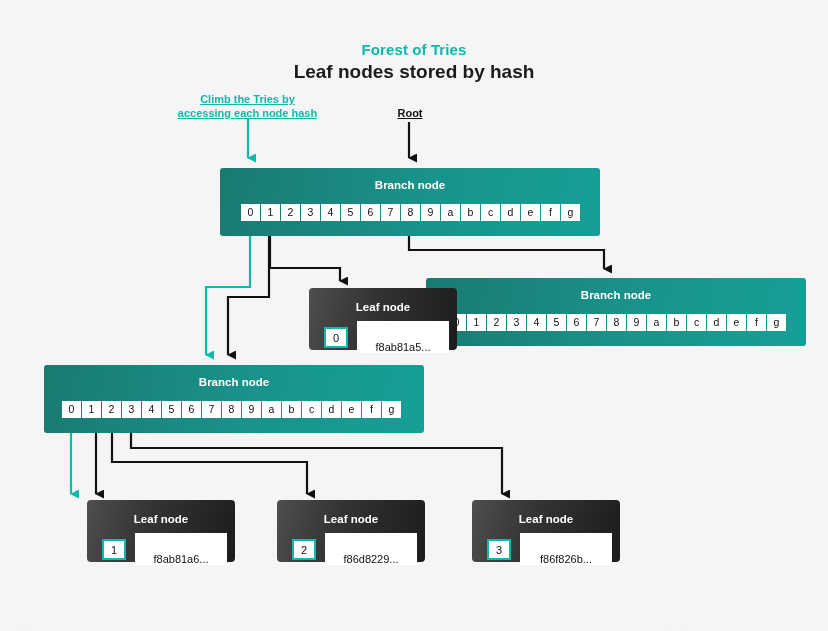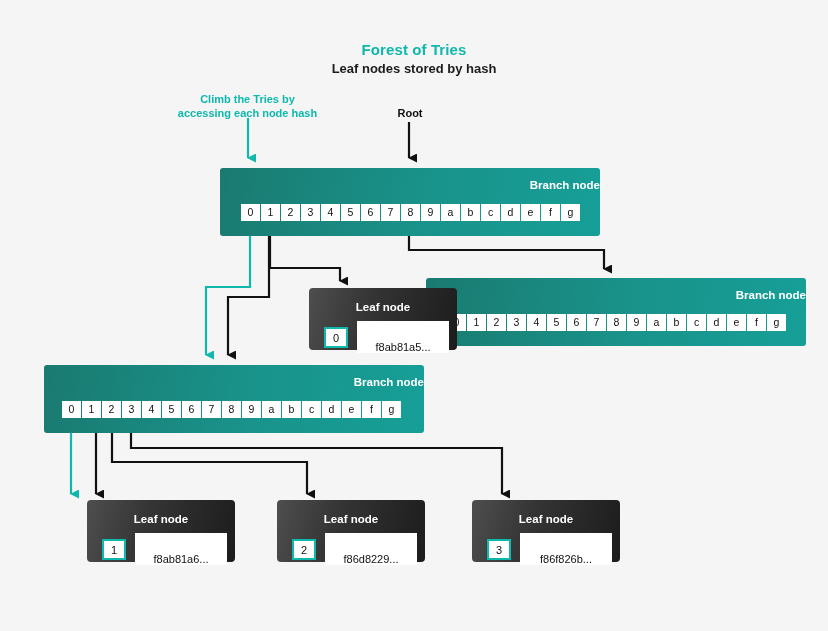--- a/index.html
+++ b/index.html
@@ -12,39 +12,39 @@
   #canvas { position: relative; width: 700px; height: 631px; background: #f5f5f5; border-radius: 32px; }
 
   
   .title {
     position: absolute; left: 0; top: 41px; width: 828px;
     text-align: center; font-size: 15px; font-weight: bold;
     color: #0fb8ad; letter-spacing: .1px;
   }
   .subtitle {
     position: absolute; left: 0; top: 61px; width: 828px;
-    text-align: center; font-size: 13px; font-weight: bold; color: #1c1c1c;
+    text-align: center; font-size: 19px; font-weight: bold; color: #1c1c1c;
   }
 
   
   .anno {
     position: absolute; text-align: center; font-size: 11px;
-    font-weight: bold; line-height: 14px;
+    font-weight: bold; line-height: 14px; text-decoration: underline;
   }
   .anno.teal { color: #0fb8ad; }
   .anno.dark { color: #111; }
 
   
   .branch {
     position: absolute; border-radius: 3px;
     background: linear-gradient(100deg, #1a7a70 0%, #19938b 55%, #169f97 100%);
   }
   .branch .nodelabel {
     position: absolute; left: 0; top: 11px; width: 100%;
-    text-align: right; color: #fff; font-size: 11.5px; font-weight: bold;
+    text-align: center; color: #fff; font-size: 11.5px; font-weight: bold;
   }
   .cells { position: absolute; display: flex; gap: 1px; }
   .cell {
     width: 19px; height: 17px; background: #fff;
     color: #111; font-size: 10.5px; line-height: 17px;
     text-align: center; font-family: "Liberation Sans", sans-serif;
   }
 
   
   .leaf {

